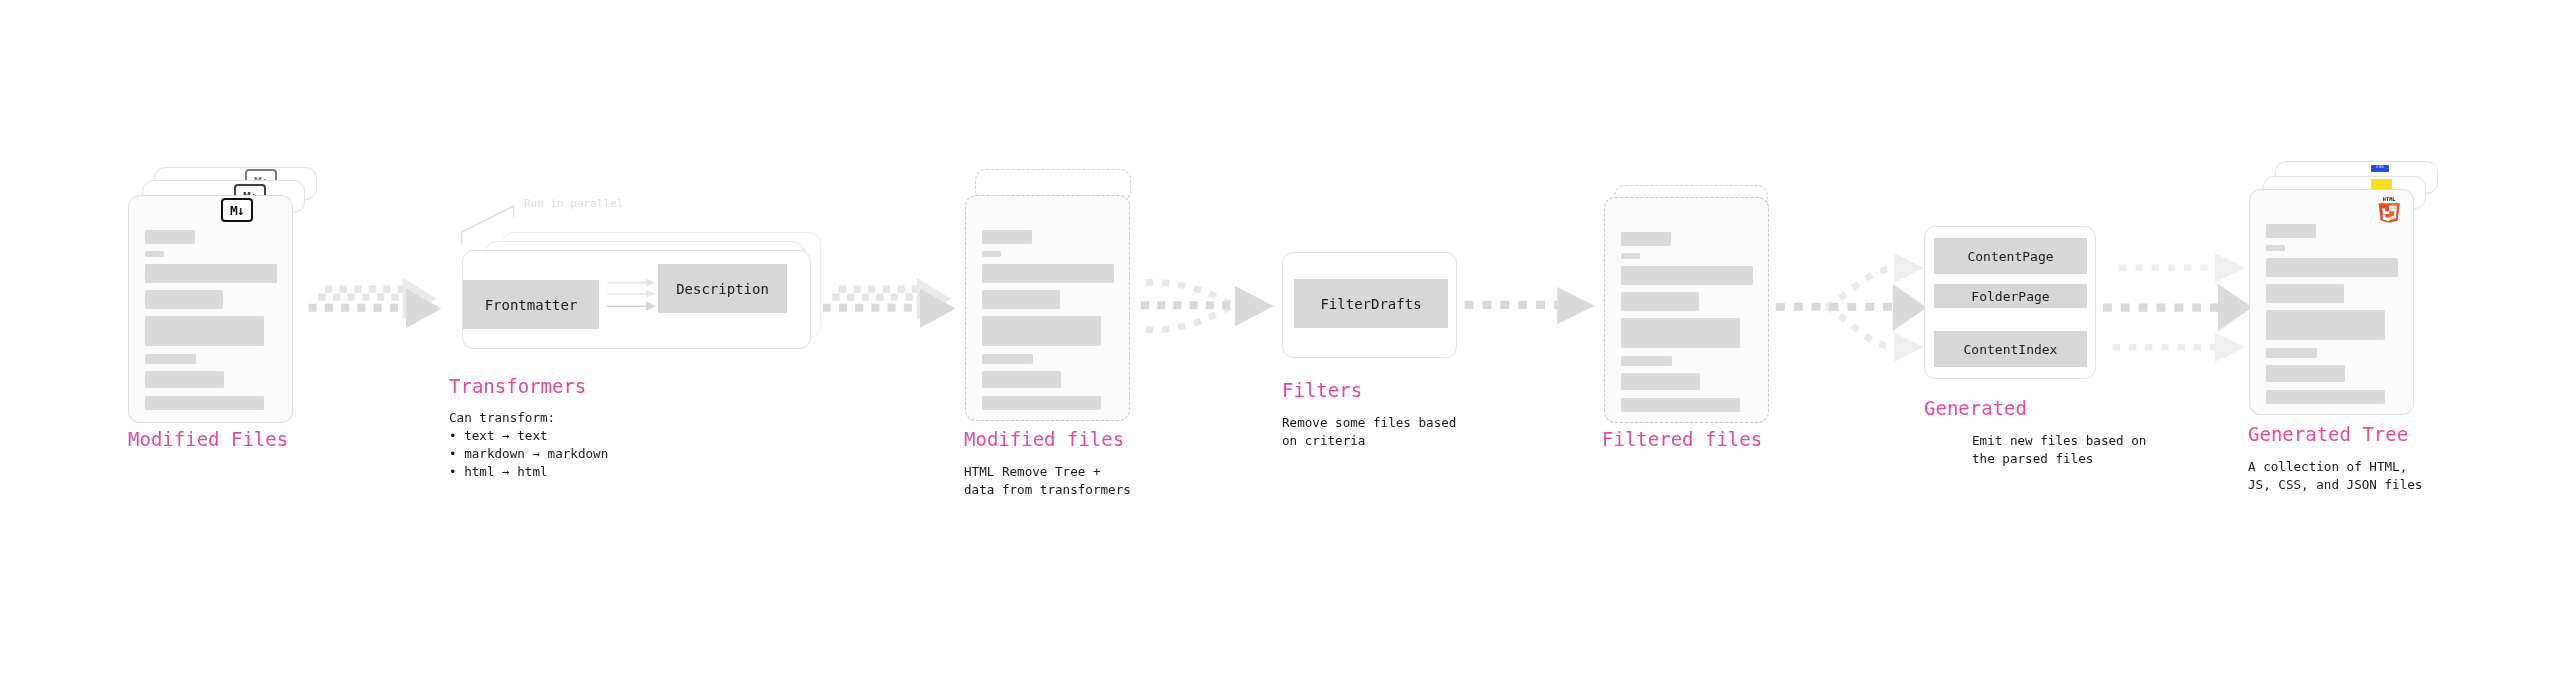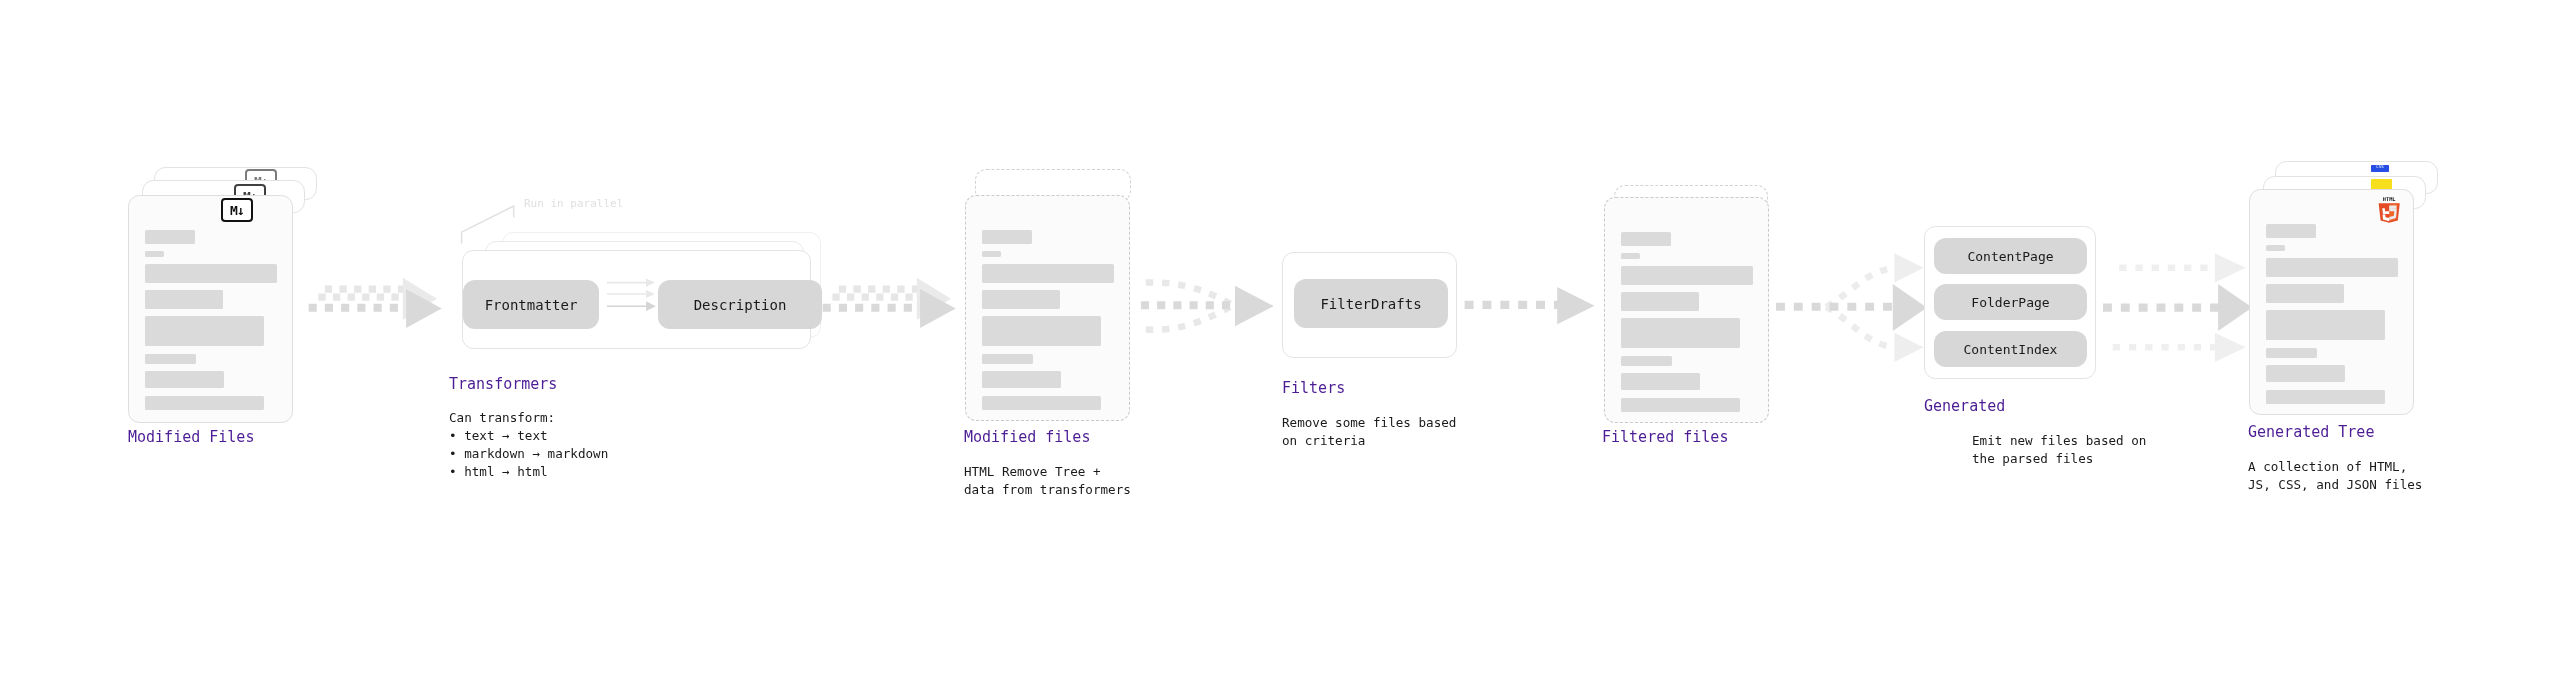--- a/index.html
+++ b/index.html
@@ -26,28 +26,28 @@
   .html5{position:absolute;width:24.4px;height:28px;}
   .js-badge{position:absolute;width:21px;height:10.6px;background:#f7df1e;border-radius:0.8px;}
   .css-badge{position:absolute;width:18px;height:7.3px;background:#264de4;border-radius:0.8px;
              font-size:4.1px;color:#fff;text-align:center;line-height:4.9px;overflow:hidden;}
 
   
   .pbox{position:absolute;box-sizing:border-box;border:1.3px solid #e3e3e3;
         border-radius:11.4px;background:#ffffff;}
   .pbox.l1{border-color:#efefef;}
   .pbox.l2{border-color:#e9e9e9;}
-  .chip{position:absolute;background:#d7d7d7;border-radius:12px;
+  .chip{position:absolute;background:#d7d7d7;border-radius:0;
         display:flex;align-items:center;justify-content:center;
         font-size:14px;color:#1a1a1a;white-space:nowrap;}
   .chip.f1{background:#ededed;}
   .chip.f2{background:#e4e4e4;}
 
   
-  .title{position:absolute;font-size:15px;color:#4c1d95;white-space:nowrap;letter-spacing:0px;}
+  .title{position:absolute;font-size:19px;color:#ec4899;white-space:nowrap;letter-spacing:0px;}
   .desc{position:absolute;font-size:12.6px;color:#1a1a1a;line-height:1.42;white-space:pre-line;}
   .parallel{position:absolute;font-size:11px;color:#e0e0e0;white-space:nowrap;}
 
   
   .arrow{position:absolute;}
 </style>
 </head>
 <body>
 
 <div class="stage">
@@ -103,21 +103,21 @@
   <div class="chip f1" style="left:514px;top:248px;width:106px;height:50px;"></div>
   <div class="chip f1" style="left:659px;top:248px;width:146px;height:50px;"></div>
 
   <div class="pbox l2" style="left:485px;top:241px;width:319px;height:106px;"></div>
   <div class="chip f2" style="left:497px;top:260px;width:106px;height:50px;"></div>
   <div class="chip f2" style="left:642px;top:260px;width:146px;height:50px;"></div>
 
   <div class="pbox" style="left:462px;top:250px;width:349px;height:99px;">
   </div>
   <div class="chip" style="left:463px;top:280px;width:136px;height:49px;">Frontmatter</div>
-  <div class="chip" style="left:658px;top:280px;width:164px;height:49px;">Description</div>
+  <div class="chip" style="left:658px;top:264px;width:129px;height:49px;">Description</div>
 
   <div class="arrow" style="left:607px;top:276px;width:57px;height:49px;">
     <svg width="57" height="49" viewBox="0 0 70 60">
       <g fill="none" stroke="#e8e8e8" stroke-width="2">
         <line x1="0" y1="8" x2="48" y2="8"></line>
           <polygon points="48,3 59,8 48,13" fill="#e8e8e8" stroke="none"></polygon>
         <line x1="0" y1="22" x2="48" y2="22"></line>
           <polygon points="48,17 59,22 48,27" fill="#e8e8e8" stroke="none"></polygon>
       </g>
       <g fill="none" stroke="#d5d5d5" stroke-width="2">
@@ -221,21 +221,21 @@
     <line x1="0" y1="86" x2="150" y2="86" stroke="#d9d9d9" stroke-width="10" stroke-dasharray="11 11" fill="none"></line>
     <polygon points="146,20 182,38 146,56" fill="#eeeeee"></polygon>
     <polygon points="144,58 186,87 144,116" fill="#d9d9d9"></polygon>
     <polygon points="146,118 182,136 146,154" fill="#eeeeee"></polygon>
   </svg>
 </div>
 
 <div class="stage">
   <div class="pbox" style="left:1924px;top:226px;width:172px;height:153px;"></div>
   <div class="chip" style="left:1934px;top:238px;width:153px;height:36px;font-size:13px;">ContentPage</div>
-  <div class="chip" style="left:1934px;top:284px;width:153px;height:36px;font-size:13px;">FolderPage</div>
+  <div class="chip" style="left:1934px;top:284px;width:153px;height:24px;font-size:13px;">FolderPage</div>
   <div class="chip" style="left:1934px;top:331px;width:153px;height:36px;font-size:13px;">ContentIndex</div>
   <div class="title" style="left:1924px;top:397px;">Generated</div>
   <div class="desc" style="left:1924px;top:432px;width:244px;margin-left:48px;">Emit new files based on
 the parsed files</div>
 </div>
 
 <div class="arrow" style="left:2103px;top:237px;width:150px;height:142px;">
   <svg width="150" height="142" viewBox="0 0 185 175">
     <line x1="20" y1="38" x2="142" y2="38" stroke="#efefef" stroke-width="8" stroke-dasharray="9 11" fill="none"></line>
     <polygon points="138,20 176,38 138,56" fill="#efefef"></polygon>

